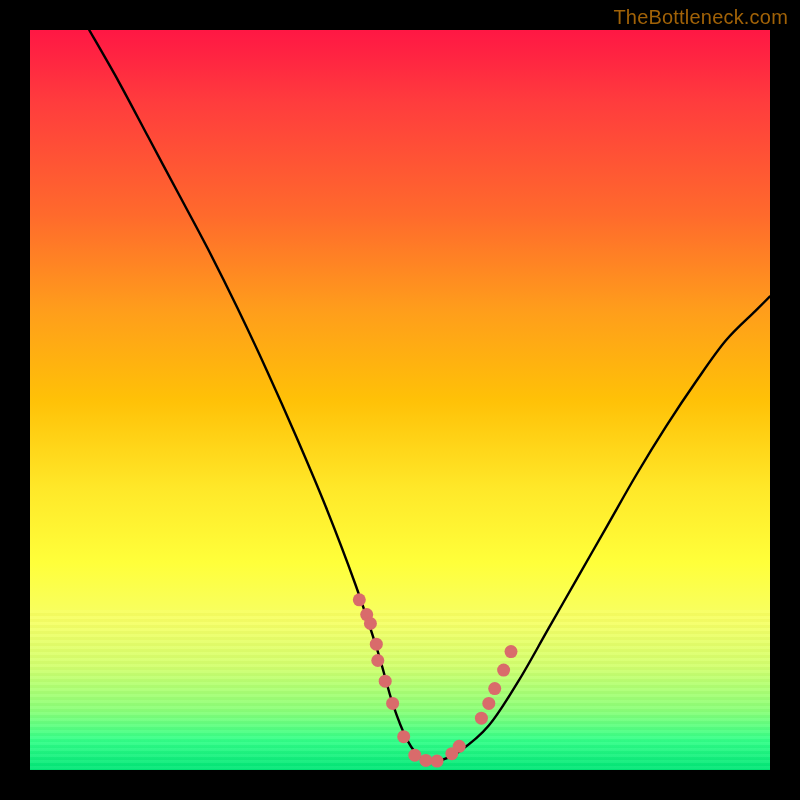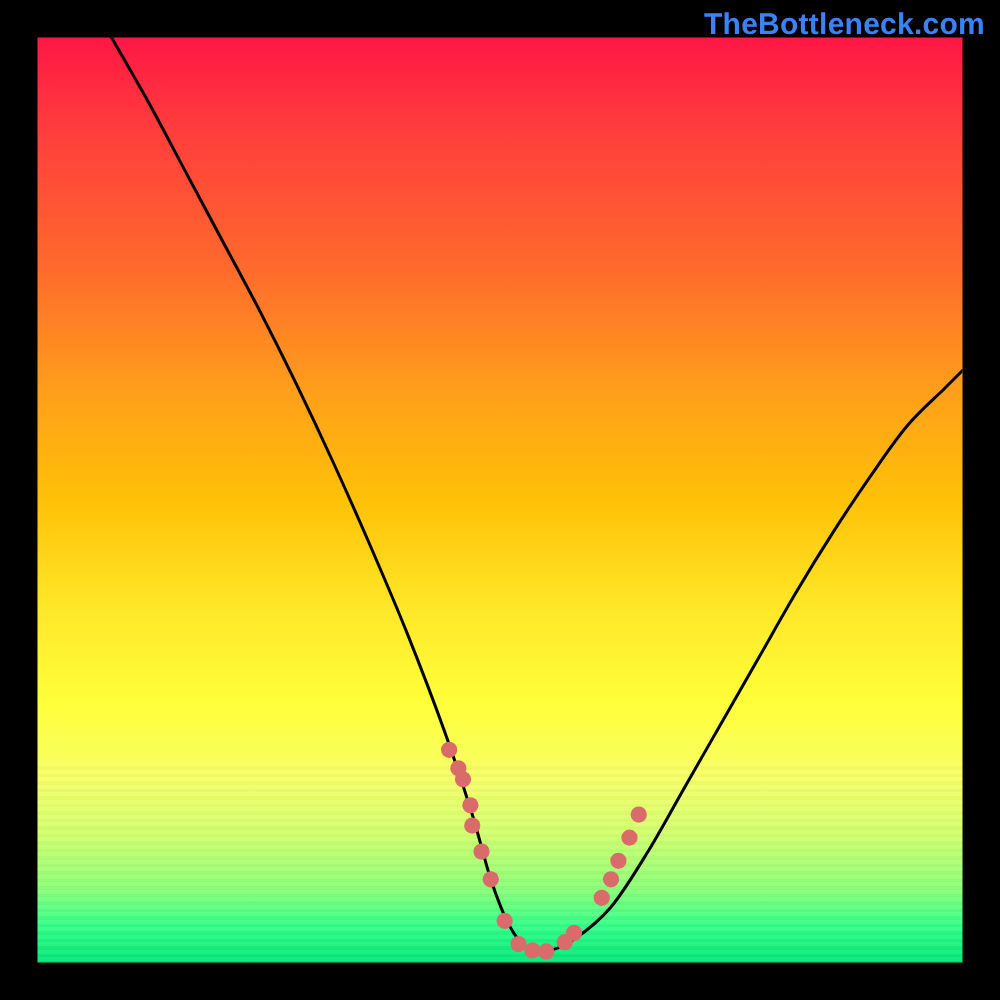--- a/index.html
+++ b/index.html
@@ -53,23 +53,23 @@
       rgba(255,255,255,0.06) 3px,
       rgba(0,0,0,0.02) 3px,
       rgba(0,0,0,0.02) 6px
     );
     pointer-events: none;
   }
   .watermark {
     position: absolute;
     top: 6px;
     right: 12px;
-    color: #3b82f6;
-    font-size: 24px;
-    font-weight: 700;
+    color: #a16207;
+    font-size: 20px;
+    font-weight: 400;
     letter-spacing: 0.2px;
     user-select: none;
   }
   svg.curve {
     position: absolute;
     top: 0; left: 0;
     width: 740px;
     height: 740px;
     overflow: visible;
   }

